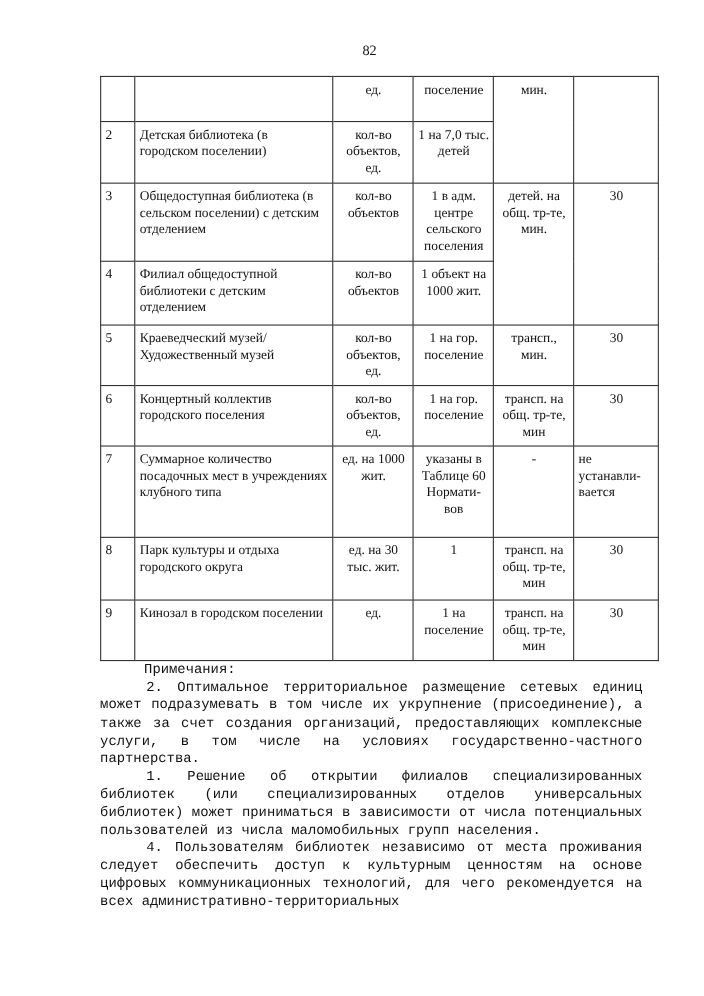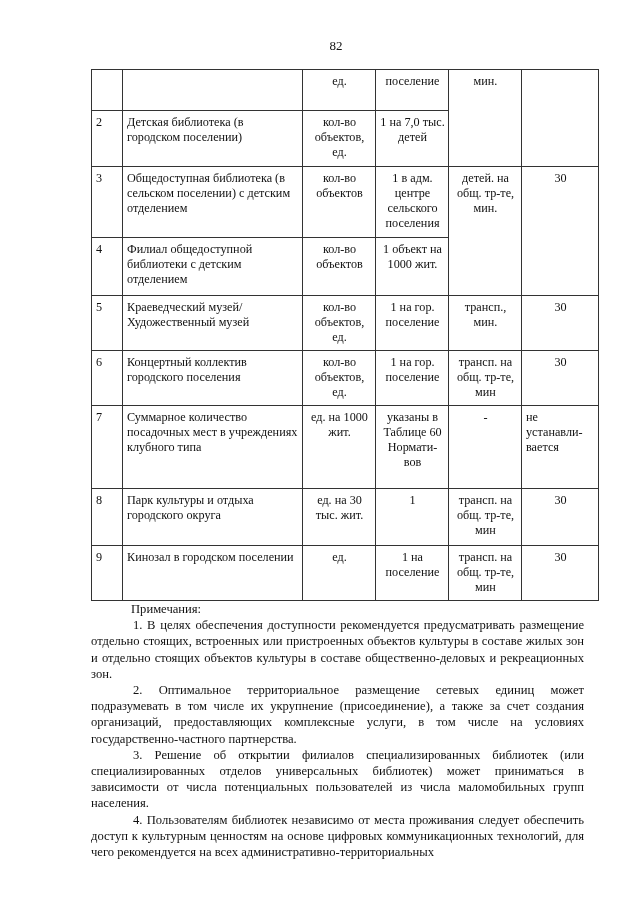--- a/index.html
+++ b/index.html
@@ -4,21 +4,21 @@
 <style>
   html, body { margin: 0; padding: 0; background: #ffffff; }
   body { width: 640px; height: 905px; position: relative; overflow: hidden;
          font-family: "Liberation Serif", "DejaVu Serif", serif; color: #111; }
   .page-number { position: absolute; top: 38px; left: 16px; width: 640px; text-align: center; font-size: 13px; }
   table.norms { position: absolute; left: 91px; top: 69px; width: 507px; border-collapse: collapse;
                 table-layout: fixed; font-size: 12.2px; line-height: 15px; }
   table.norms td { border: 1px solid #333; vertical-align: top; padding: 4px 3px 2px 4px; }
   td.c { text-align: center; }
   td.l { text-align: left; }
-  .notes { position: absolute; left: 91px; top: 601px; width: 493px; font-size: 12.6px; line-height: 16.2px; }
+  .notes { position: absolute; left: 91px; top: 601px; width: 493px; font-size: 12.6px; line-height: 16.2px; font-family: Liberation Mono, monospace; }
   .notes p { margin: 0; text-align: justify; text-indent: 42px; }
   .notes p.title { text-indent: 40px; }
 </style>
 </head>
 <body>
 
 <div class="page-number">82</div>
 
 <table class="norms">
   <colgroup>
@@ -96,17 +96,16 @@
     <td class="c">ед.</td>
     <td class="c">1 на поселение</td>
     <td class="c">трансп. на общ. тр-те, мин</td>
     <td class="c">30</td>
   </tr>
 </tbody>
   </table>
 
 <div class="notes">
   <p class="title">Примечания:</p>
-  <p>1. В целях обеспечения доступности рекомендуется предусматривать размещение отдельно стоящих, встроенных или пристроенных объектов культуры в составе жилых зон и отдельно стоящих объектов культуры в составе общественно-деловых и рекреационных зон.</p>
   <p>2. Оптимальное территориальное размещение сетевых единиц может подразумевать в том числе их укрупнение (присоединение), а также за счет создания организаций, предоставляющих комплексные услуги, в том числе на условиях государственно-частного партнерства.</p>
-  <p>3. Решение об открытии филиалов специализированных библиотек (или специализированных отделов универсальных библиотек) может приниматься в зависимости от числа потенциальных пользователей из числа маломобильных групп населения.</p>
+  <p>1. Решение об открытии филиалов специализированных библиотек (или специализированных отделов универсальных библиотек) может приниматься в зависимости от числа потенциальных пользователей из числа маломобильных групп населения.</p>
   <p>4. Пользователям библиотек независимо от места проживания следует обеспечить доступ к культурным ценностям на основе цифровых коммуникационных технологий, для чего рекомендуется на всех административно-территориальных</p>
 </div>
 
 </body></html>

